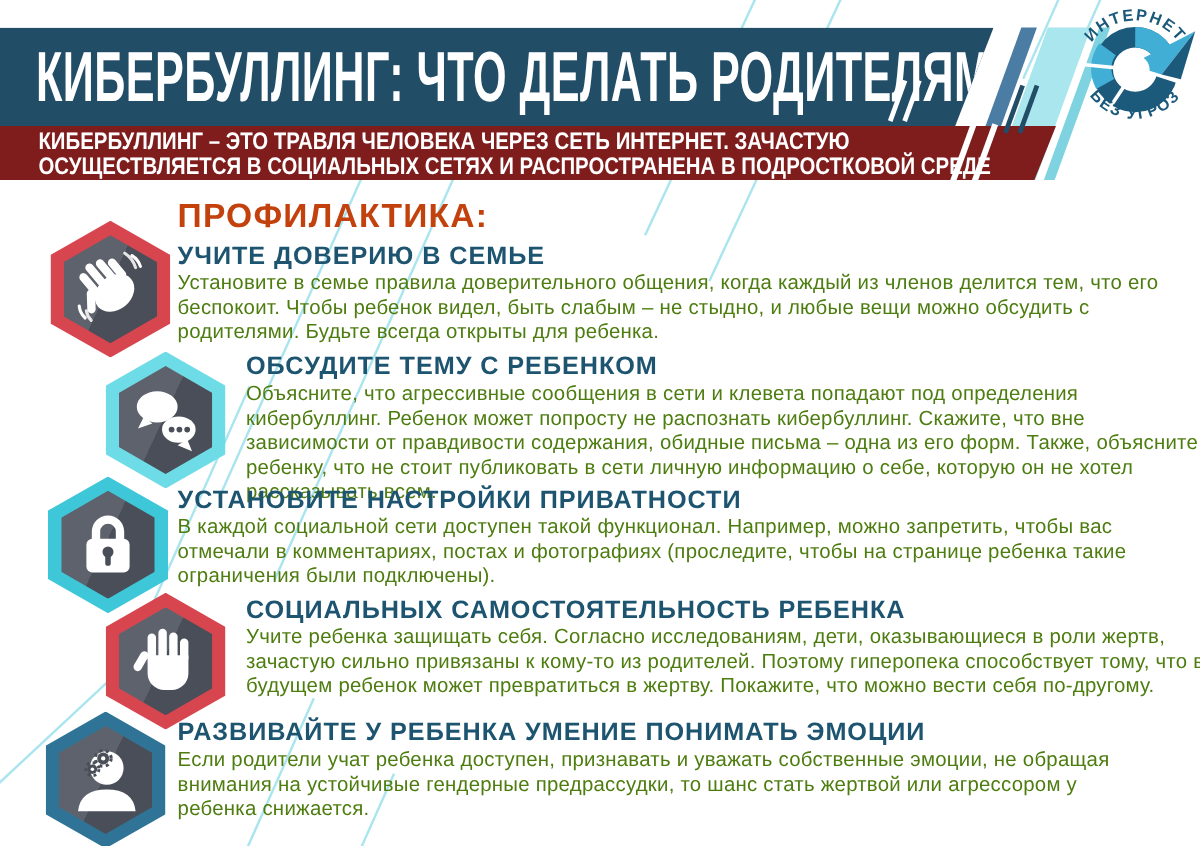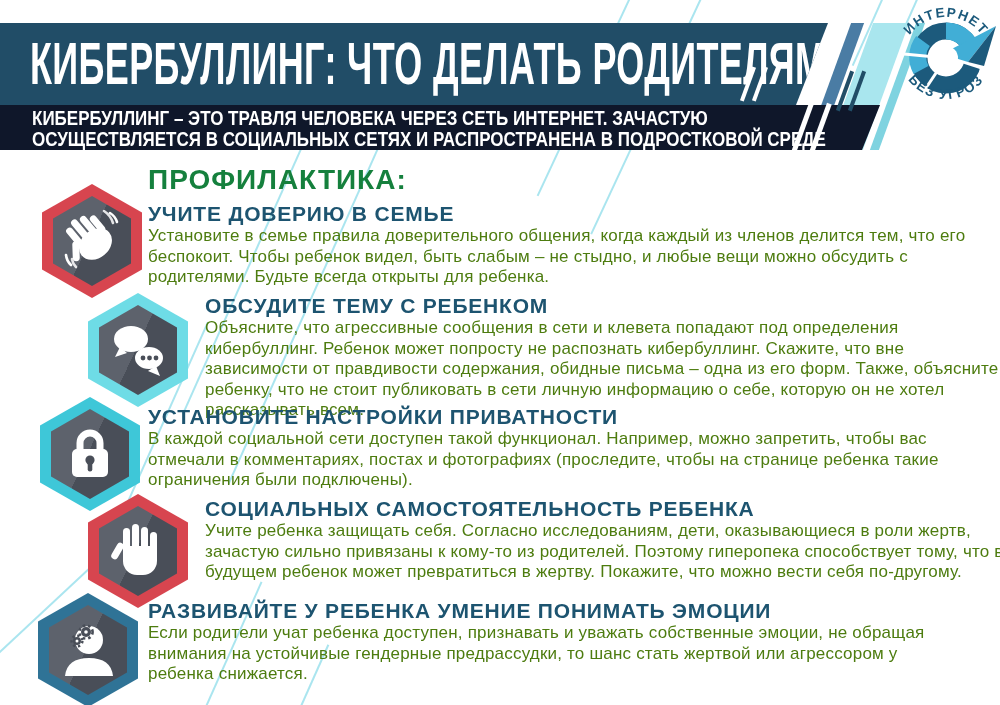--- a/index.html
+++ b/index.html
@@ -13,34 +13,34 @@
   .banner-navy{
     position:absolute;left:0;top:23px;width:840px;height:82px;background:#214d67;z-index:3;
     clip-path:polygon(0 0,828px 0,796px 100%,0 100%);
   }
   .banner-title{
     position:absolute;left:30px;top:14px;color:#fff;font-weight:bold;font-size:50px;
     line-height:54px;white-space:nowrap;transform:scale(0.72,1.18);transform-origin:0 50%;
     letter-spacing:.5px;
   }
   .banner-red{
-    position:absolute;left:0;top:105px;width:885px;height:45px;background:#0f172a;z-index:3;
+    position:absolute;left:0;top:105px;width:885px;height:45px;background:#7f1d1d;z-index:3;
     clip-path:polygon(0 0,880px 0,862px 100%,0 100%);
   }
   .banner-sub{
     position:absolute;left:32px;top:3px;color:#fff;font-weight:bold;font-size:20px;
     line-height:21px;white-space:nowrap;transform:scaleX(0.85);transform-origin:0 0;
   }
   .stripe{position:absolute;top:23px;height:127px;transform:skewX(-20deg);z-index:2;}
   .slash{position:absolute;z-index:4;transform:rotate(20deg);}
   
   .logo{position:absolute;left:884px;top:-4px;z-index:5;}
   
   .prophylaxis{
-    position:absolute;left:148px;top:164px;color:#15803d;font-weight:bold;
+    position:absolute;left:148px;top:164px;color:#c2410c;font-weight:bold;
     font-size:28px;letter-spacing:1px;z-index:3;
   }
   .tip-title{
     position:absolute;color:#1d5470;font-weight:bold;font-size:21px;
     letter-spacing:.8px;white-space:nowrap;z-index:3;
   }
   .tip-body{
     position:absolute;color:#4d7c0f;font-size:17px;line-height:20.6px;
     letter-spacing:.2px;z-index:3;
   }

